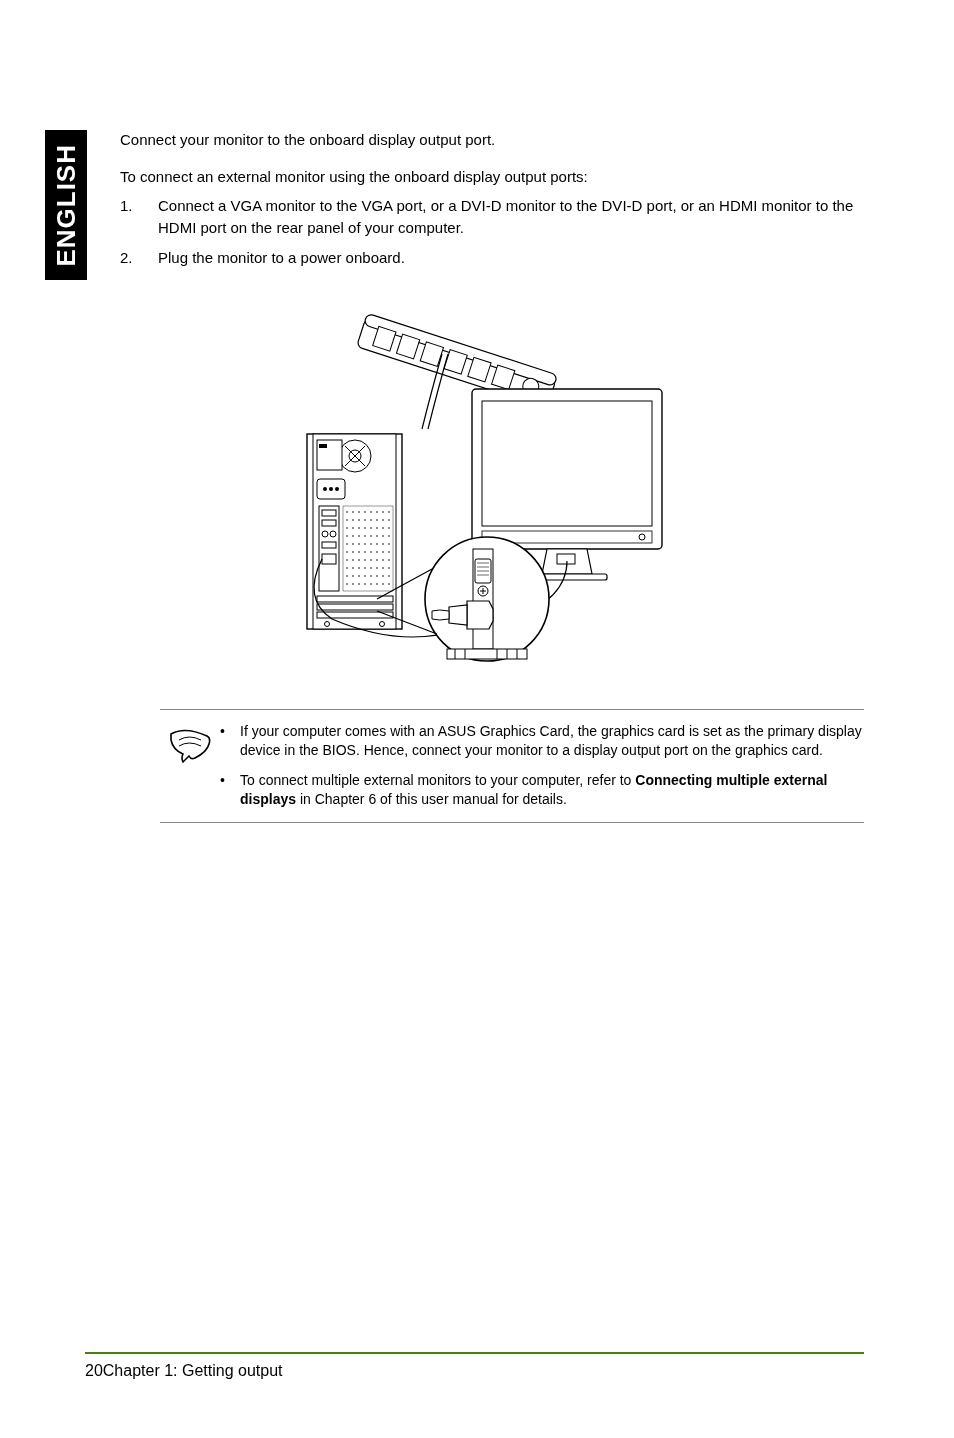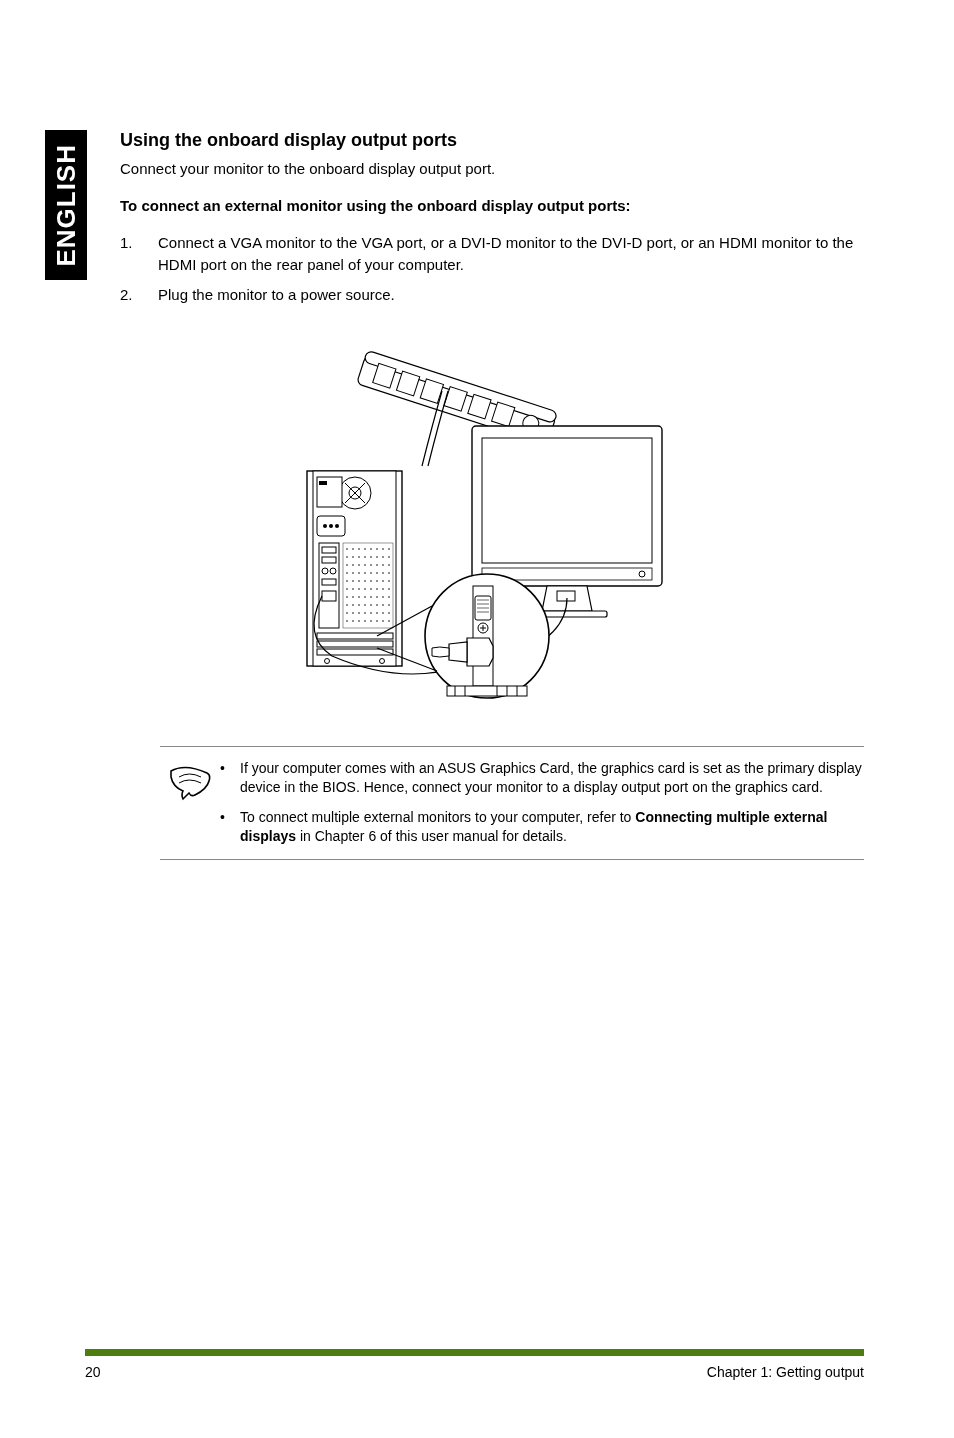--- a/index.html
+++ b/index.html
@@ -18,53 +18,52 @@
     letter-spacing: 1px;
     display: flex;
     align-items: center;
     justify-content: center;
     writing-mode: vertical-rl;
     text-orientation: mixed;
   }
   .side-tab span { transform: rotate(180deg); }
   .section-heading { font-size: 18px; font-weight: bold; margin-bottom: 8px; }
   .body-text { font-size: 15px; line-height: 1.35; margin-bottom: 18px; }
-  .sub-heading { font-size: 15px; font-weight: bold; margin-bottom: 18px; }
+  .sub-heading { font-size: 15px; font-weight: normal; margin-bottom: 10px; }
   ol.steps { list-style: none; margin-bottom: 30px; }
   ol.steps li { display: flex; font-size: 15px; line-height: 1.45; margin-bottom: 8px; }
   ol.steps li .num { width: 38px; flex-shrink: 0; }
   .figure { display: flex; justify-content: center; margin: 20px 0 40px 0; }
   .notes-block { display: flex; border-top: 1px solid #888; border-bottom: 1px solid #888; padding: 12px 0 12px 0; margin-left: 40px; }
   .note-icon { width: 60px; flex-shrink: 0; display: flex; align-items: flex-start; justify-content: center; padding-top: 6px; }
   .note-items { flex: 1; }
   .note-items .item { display: flex; font-size: 14px; line-height: 1.4; margin-bottom: 10px; }
   .note-items .item:last-child { margin-bottom: 0; }
   .note-items .bullet { width: 20px; flex-shrink: 0; }
-  .footer { position: absolute; bottom: 58px; left: 85px; right: 90px; display: flex; justify-content: space-between; font-size: 14px; border-top: 7px solid #4d7c0f; padding-top: 8px; }
+  .footer { position: absolute; bottom: 58px; left: 85px; right: 90px; display: flex; justify-content: flex-start; font-size: 16px; border-top: 2px solid #4d7c0f; padding-top: 8px; }
 </style>
 </head>
 <body>
 
 <div class="page">
   <div class="side-tab">
       <span>ENGLISH</span>
     </div>
 
-  <div class="section-heading">Using the onboard display output ports</div>
   <div class="body-text">Connect your monitor to the onboard display output port.</div>
   <div class="sub-heading">To connect an external monitor using the onboard display output ports:</div>
 
   <ol class="steps">
     <li>
       <span class="num">1.</span>
       <span>Connect a VGA monitor to the VGA port, or a DVI-D monitor to the DVI-D port, or an HDMI monitor to the HDMI port on the rear panel of your computer.</span>
     </li>
     <li>
       <span class="num">2.</span>
-      <span>Plug the monitor to a power source.</span>
+      <span>Plug the monitor to a power onboard.</span>
     </li>
   </ol>
 
   <div class="figure">
     <svg width="420" height="370" viewBox="0 0 420 370">
 
       <g transform="translate(90,0) rotate(18)">
         <rect x="0" y="20" width="200" height="30" rx="6" fill="#ffffff" stroke="#000" stroke-width="1.2"></rect>
         <rect x="0" y="15" width="200" height="12" rx="6" fill="#ffffff" stroke="#000" stroke-width="1.2"></rect>
         <rect x="15" y="24" width="18" height="20" fill="#fff" stroke="#000"></rect>

